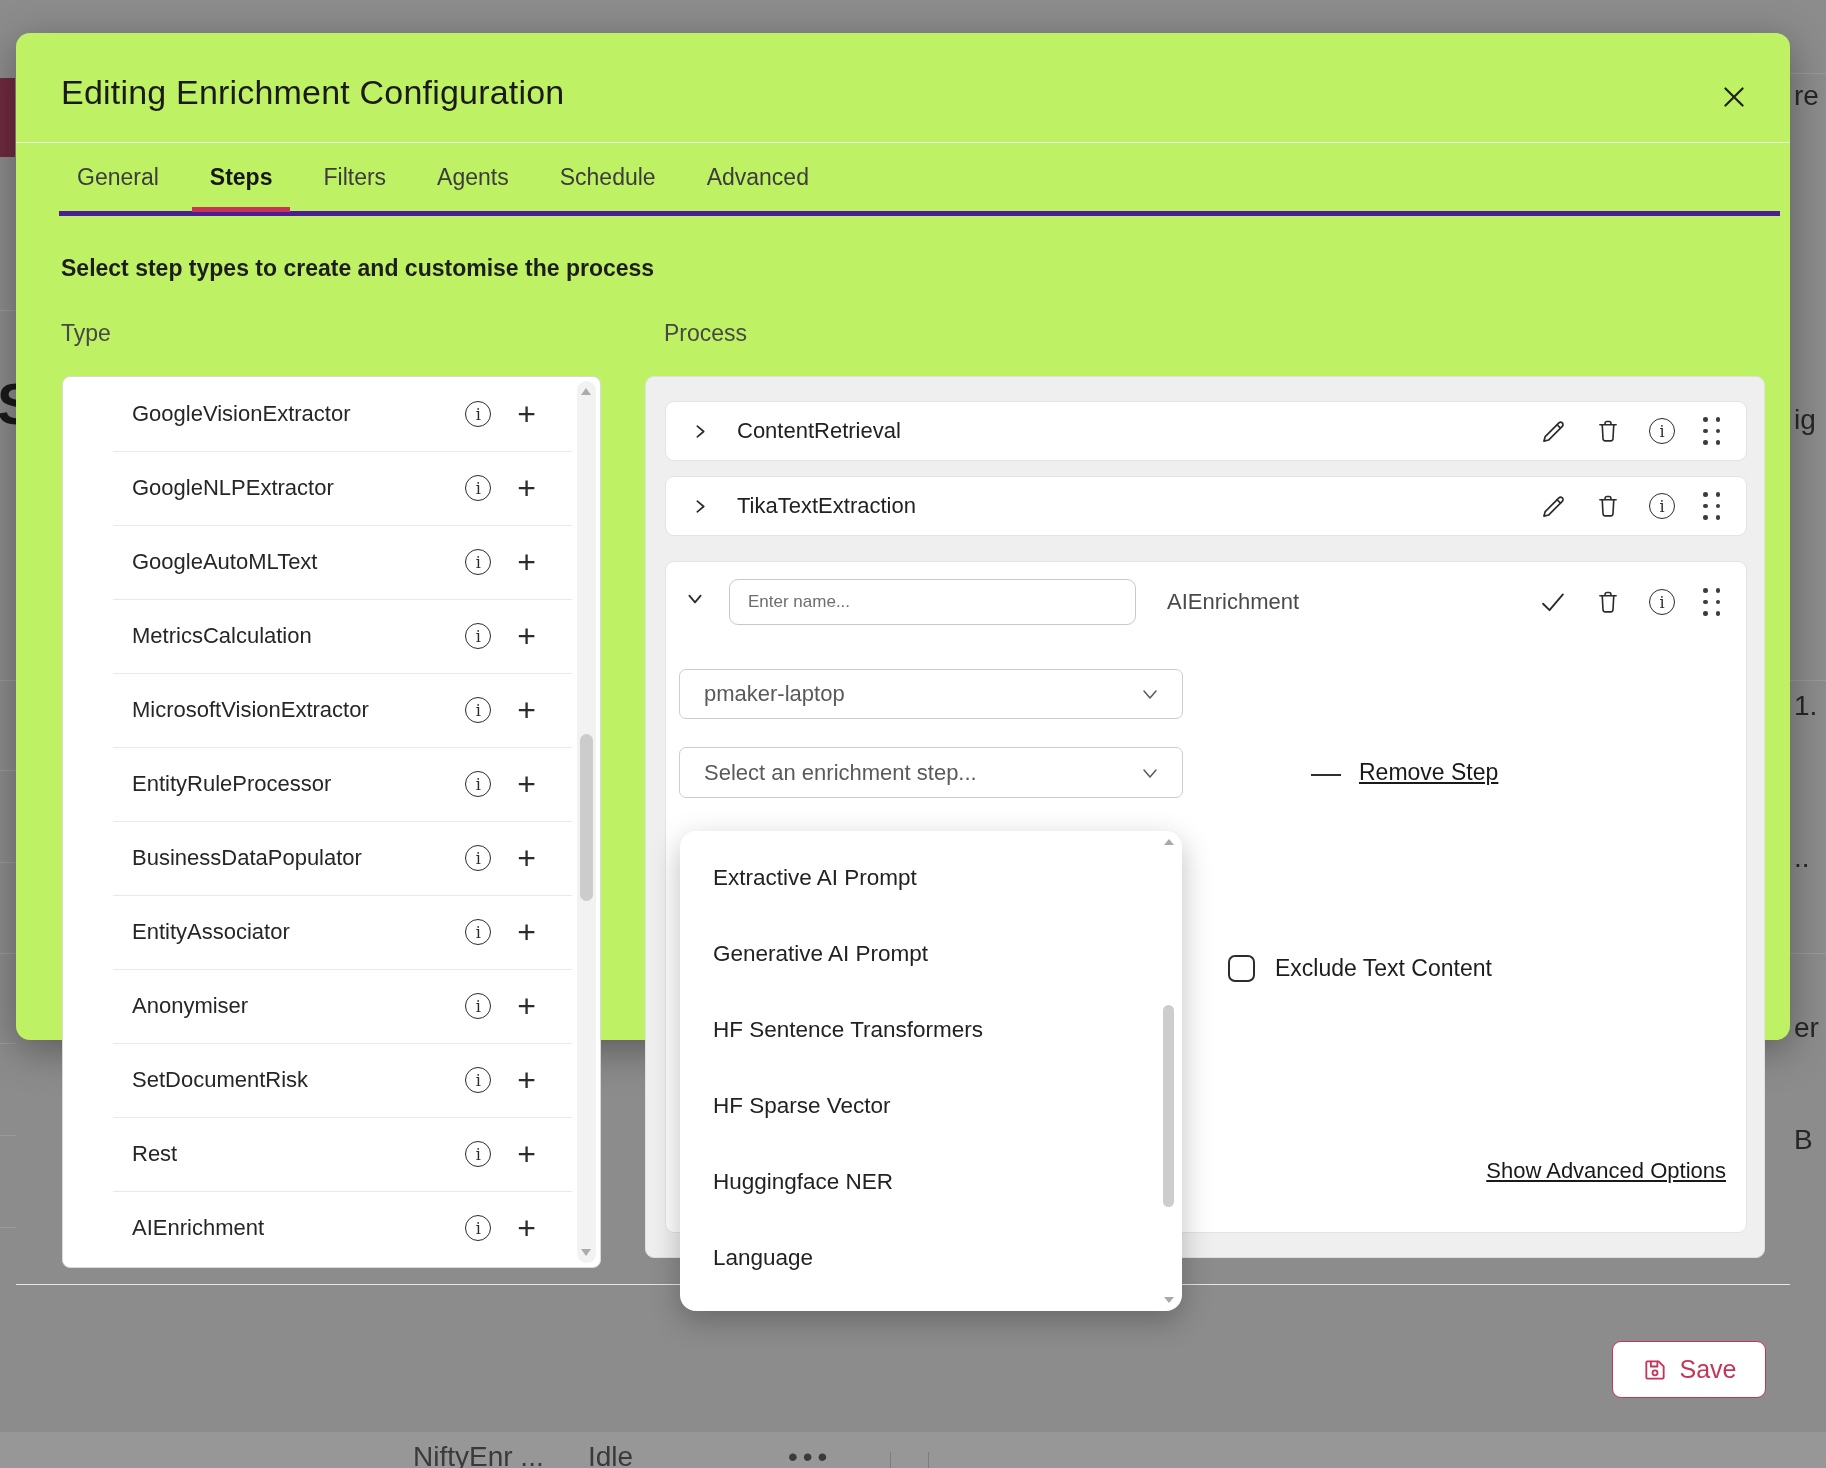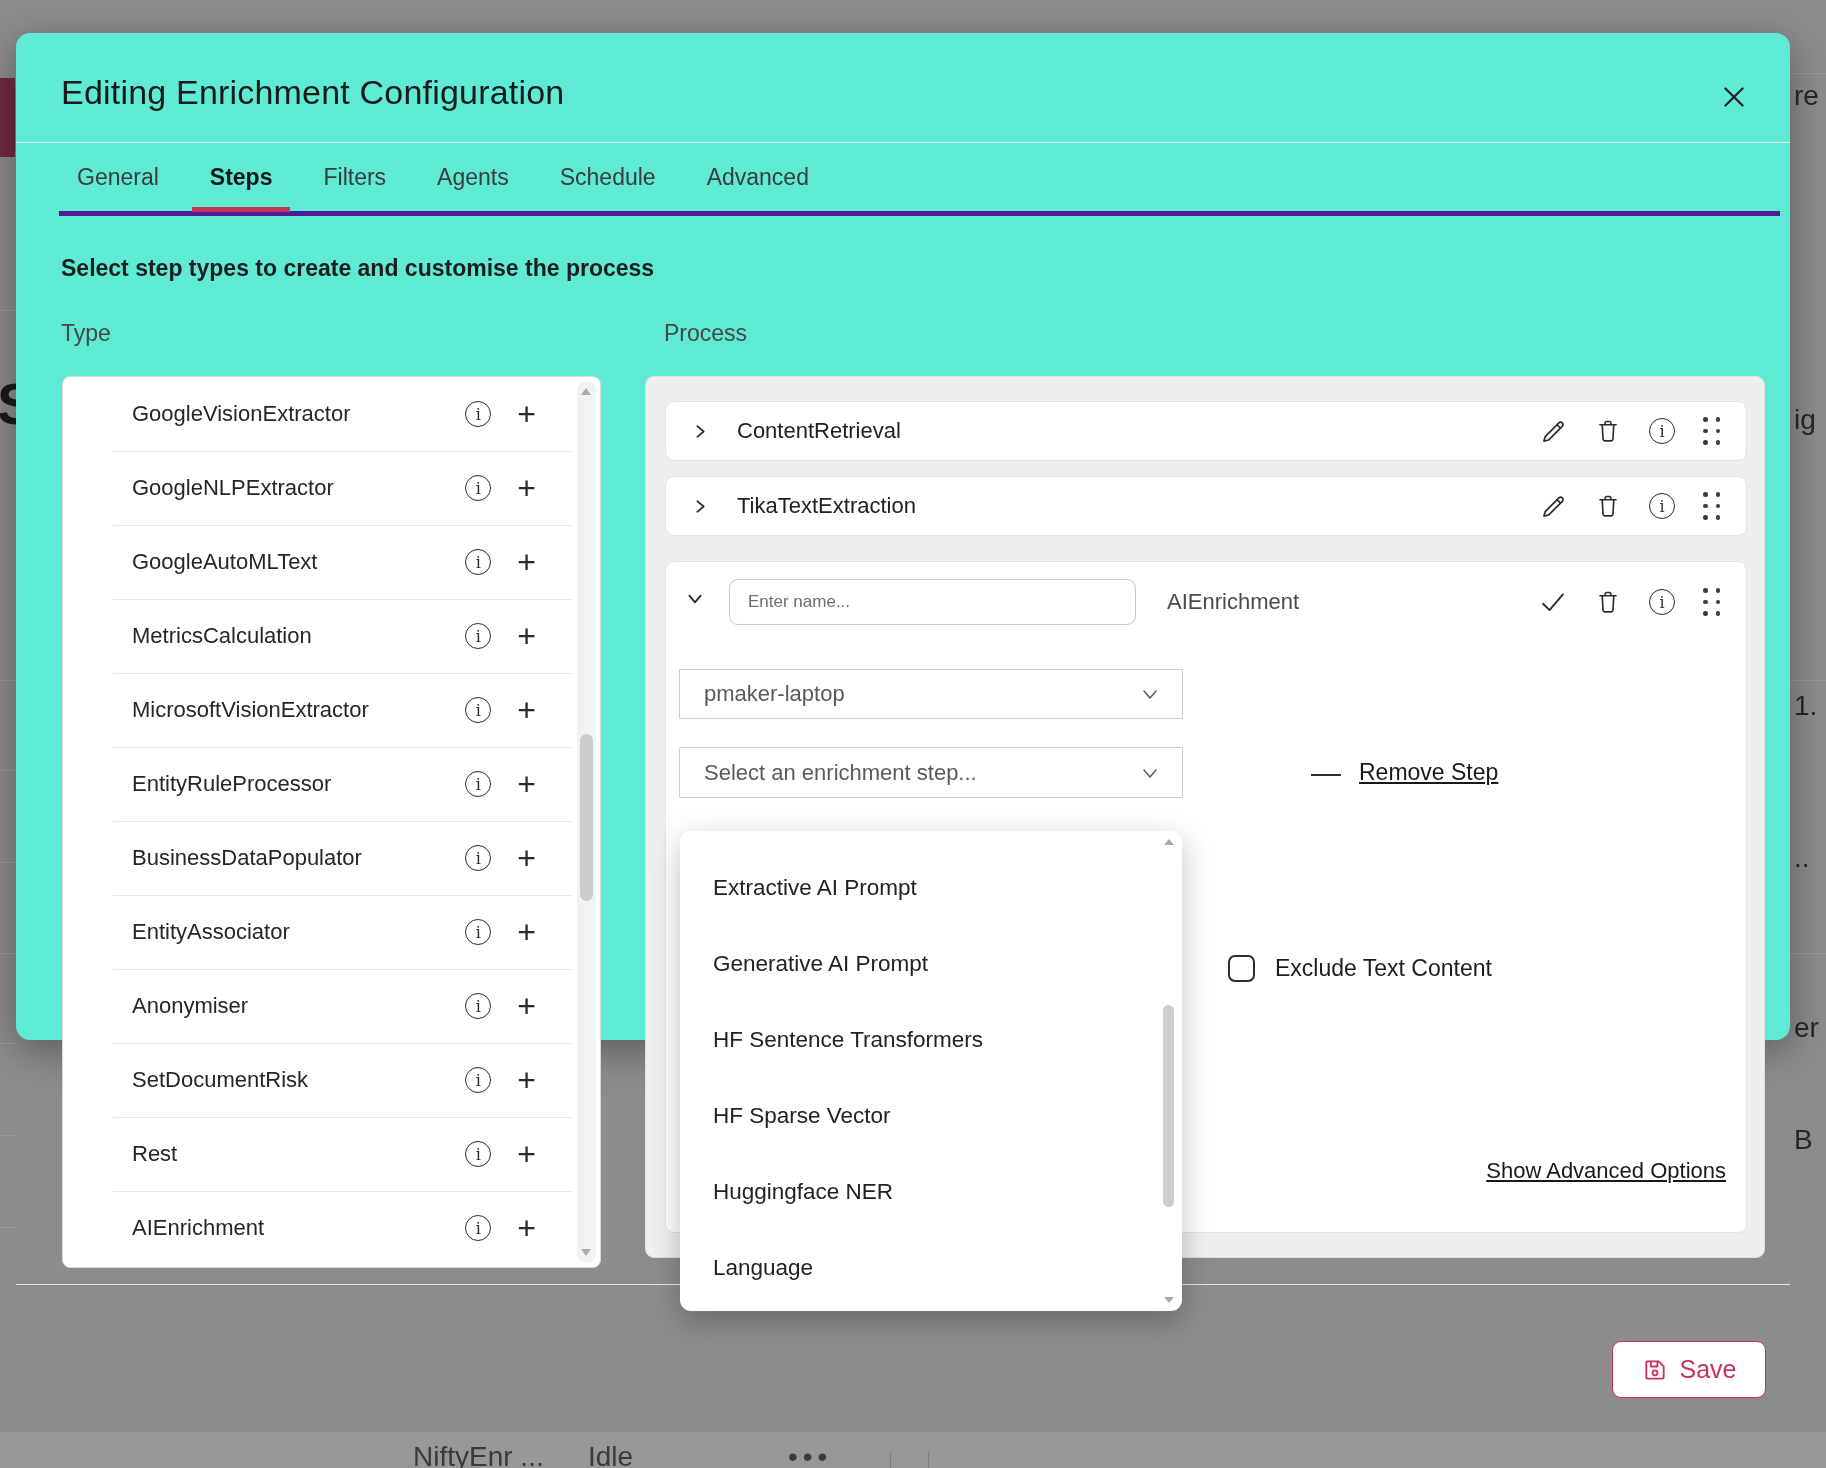--- a/index.html
+++ b/index.html
@@ -16,21 +16,21 @@
   .bg-hline{height:1px;background:#9a9a9a;}
   .bg-bottom-band{left:0;top:1432px;width:1826px;height:36px;background:#979797;}
   .bg-bottom-line{left:0;top:1452px;width:1826px;height:1px;background:#7d7d7d;position:absolute;}
   .bg-bottom-text{position:absolute;top:1441px;font-size:28px;color:#3a3a3a;z-index:2;}
   .bg-vline{position:absolute;top:1452px;height:16px;width:1px;background:#7d7d7d;z-index:2;}
   .bg-frag{position:absolute;left:1794px;width:32px;overflow:hidden;font-size:28px;color:#262626;z-index:2;white-space:nowrap;}
 
   
   .modal{
     position:absolute;left:16px;top:33px;width:1774px;height:1007px;
-    background:#5eead4;border-radius:14px;z-index:10;
+    background:#bef264;border-radius:14px;z-index:10;
     box-shadow:0 10px 40px rgba(0,0,0,.35);
   }
   .dlg-title{position:absolute;left:45px;top:40px;font-size:34px;color:#1a1a1a;letter-spacing:.2px;}
   .close-btn{position:absolute;right:34px;top:42px;width:44px;height:44px;display:flex;align-items:center;justify-content:center;cursor:pointer;background:none;border:none;padding:0;}
   .hdr-divider{position:absolute;left:0;right:0;top:109px;height:1px;background:#e9e9e9;}
 
   .tabs{position:absolute;left:43px;right:10px;top:114px;height:64px;display:flex;align-items:stretch;border-bottom:5px solid #4c1d95;}
   .tab{display:flex;align-items:center;padding:0 18px;margin-right:15px;font-size:23px;color:#3c3c3c;
        border-bottom:5px solid transparent;margin-bottom:-1px;cursor:pointer;background:none;border-top:none;border-left:none;border-right:none;}
   .tab.active{color:#161616;font-weight:bold;border-bottom-color:#c43557;}
@@ -72,37 +72,37 @@
 
   .card-expanded{top:184px;height:672px;}
   .chev-btn{position:absolute;background:none;border:none;padding:0;cursor:pointer;}
   .exp-chevron{left:20px;top:28px;}
   .exp-icons{position:absolute;right:26px;top:0;height:80px;display:flex;align-items:center;gap:28px;}
   .name-input{position:absolute;left:63px;top:17px;width:407px;height:46px;border:1px solid #c9c9c9;border-radius:9px;
               font-size:17px;color:#333;padding:0 18px;box-sizing:border-box;font-family:"Liberation Sans",sans-serif;}
   .name-input::placeholder{color:#6e6e6e;}
   .exp-type-label{position:absolute;left:501px;top:27px;font-size:22px;color:#4a4a4a;}
 
-  .select-box{position:absolute;left:13px;width:504px;border:1px solid #cdcdcd;border-radius:1px;background:#fff;
+  .select-box{position:absolute;left:13px;width:504px;border:1px solid #cdcdcd;border-radius:7px;background:#fff;
               display:flex;align-items:center;padding:0 20px 0 24px;box-sizing:border-box;cursor:pointer;}
   .select1{top:107px;height:50px;}
   .select2{top:185px;height:51px;}
   .select-value{flex:1;font-size:22px;color:#5a5a5a;}
   .remove-row{position:absolute;left:645px;top:185px;height:51px;display:flex;align-items:center;gap:18px;}
   .minus-glyph{font-size:30px;color:#2e2e2e;line-height:1;}
   .link{font-size:23px;color:#191919;text-decoration:underline;cursor:pointer;background:none;border:none;padding:0;font-family:"Liberation Sans",sans-serif;}
 
   .checkbox-row{position:absolute;left:562px;top:393px;display:flex;align-items:center;gap:20px;}
   .checkbox{width:27px;height:27px;border:2px solid #2c2c2c;border-radius:7px;background:#fff;box-sizing:border-box;cursor:pointer;}
   .checkbox-label{font-size:23px;color:#1d1d1d;}
   .advanced-link{position:absolute;right:20px;top:596px;font-size:22px;}
 
   
-  .dropdown{position:absolute;left:664px;top:798px;width:502px;height:480px;background:#fff;border-radius:11px;z-index:50;
-            box-shadow:0 10px 30px rgba(0,0,0,.25);padding-top:19px;box-sizing:border-box;}
+  .dropdown{position:absolute;left:664px;top:798px;width:502px;height:480px;background:#fff;border-radius:16px;z-index:50;
+            box-shadow:0 10px 30px rgba(0,0,0,.25);padding-top:9px;box-sizing:border-box;}
   .dd-item{height:76px;display:flex;align-items:center;padding-left:33px;font-size:22.5px;color:#222;cursor:pointer;}
   .dd-scroll{position:absolute;right:5px;top:6px;bottom:6px;width:16px;}
   .dd-scroll .arrow-up,.dd-scroll .arrow-down{position:absolute;left:3px;width:0;height:0;border-left:5px solid transparent;border-right:5px solid transparent;}
   .dd-scroll .arrow-up{top:2px;border-bottom:6px solid #a9a9a9;}
   .dd-scroll .arrow-down{bottom:2px;border-top:6px solid #a9a9a9;}
   .dd-thumb{position:absolute;left:2px;width:11px;top:36%;height:43%;background:#cdcdcd;border-radius:6px;}
 
   
   .footer-divider{position:absolute;left:0;right:0;top:1251px;height:1px;background:#e6e6e6;z-index:5;}
   .save-btn{position:absolute;right:24px;top:1308px;width:154px;height:57px;display:flex;align-items:center;justify-content:center;gap:12px;

